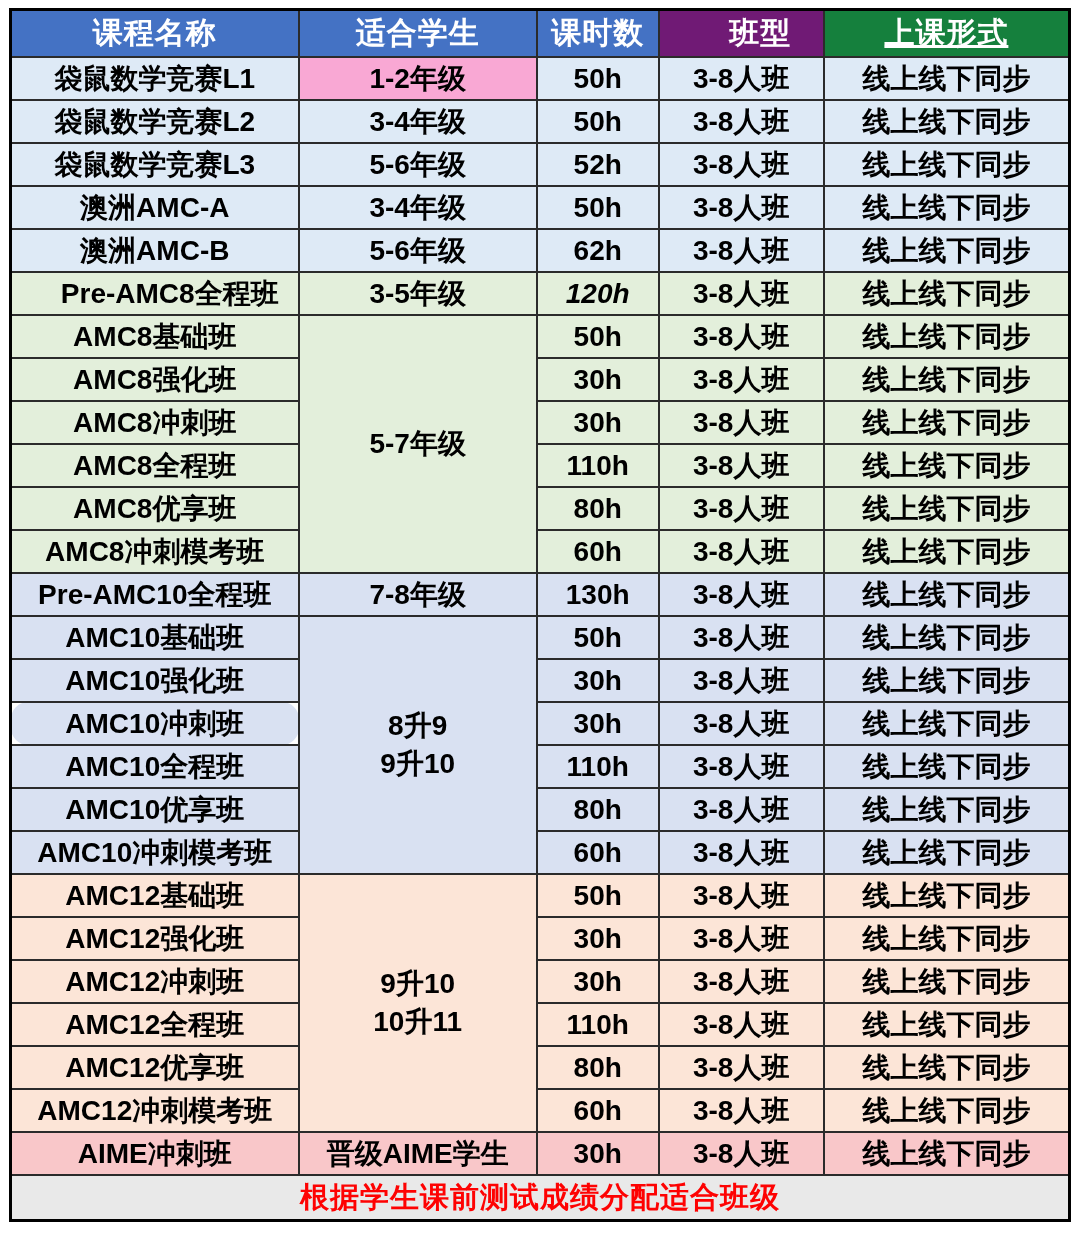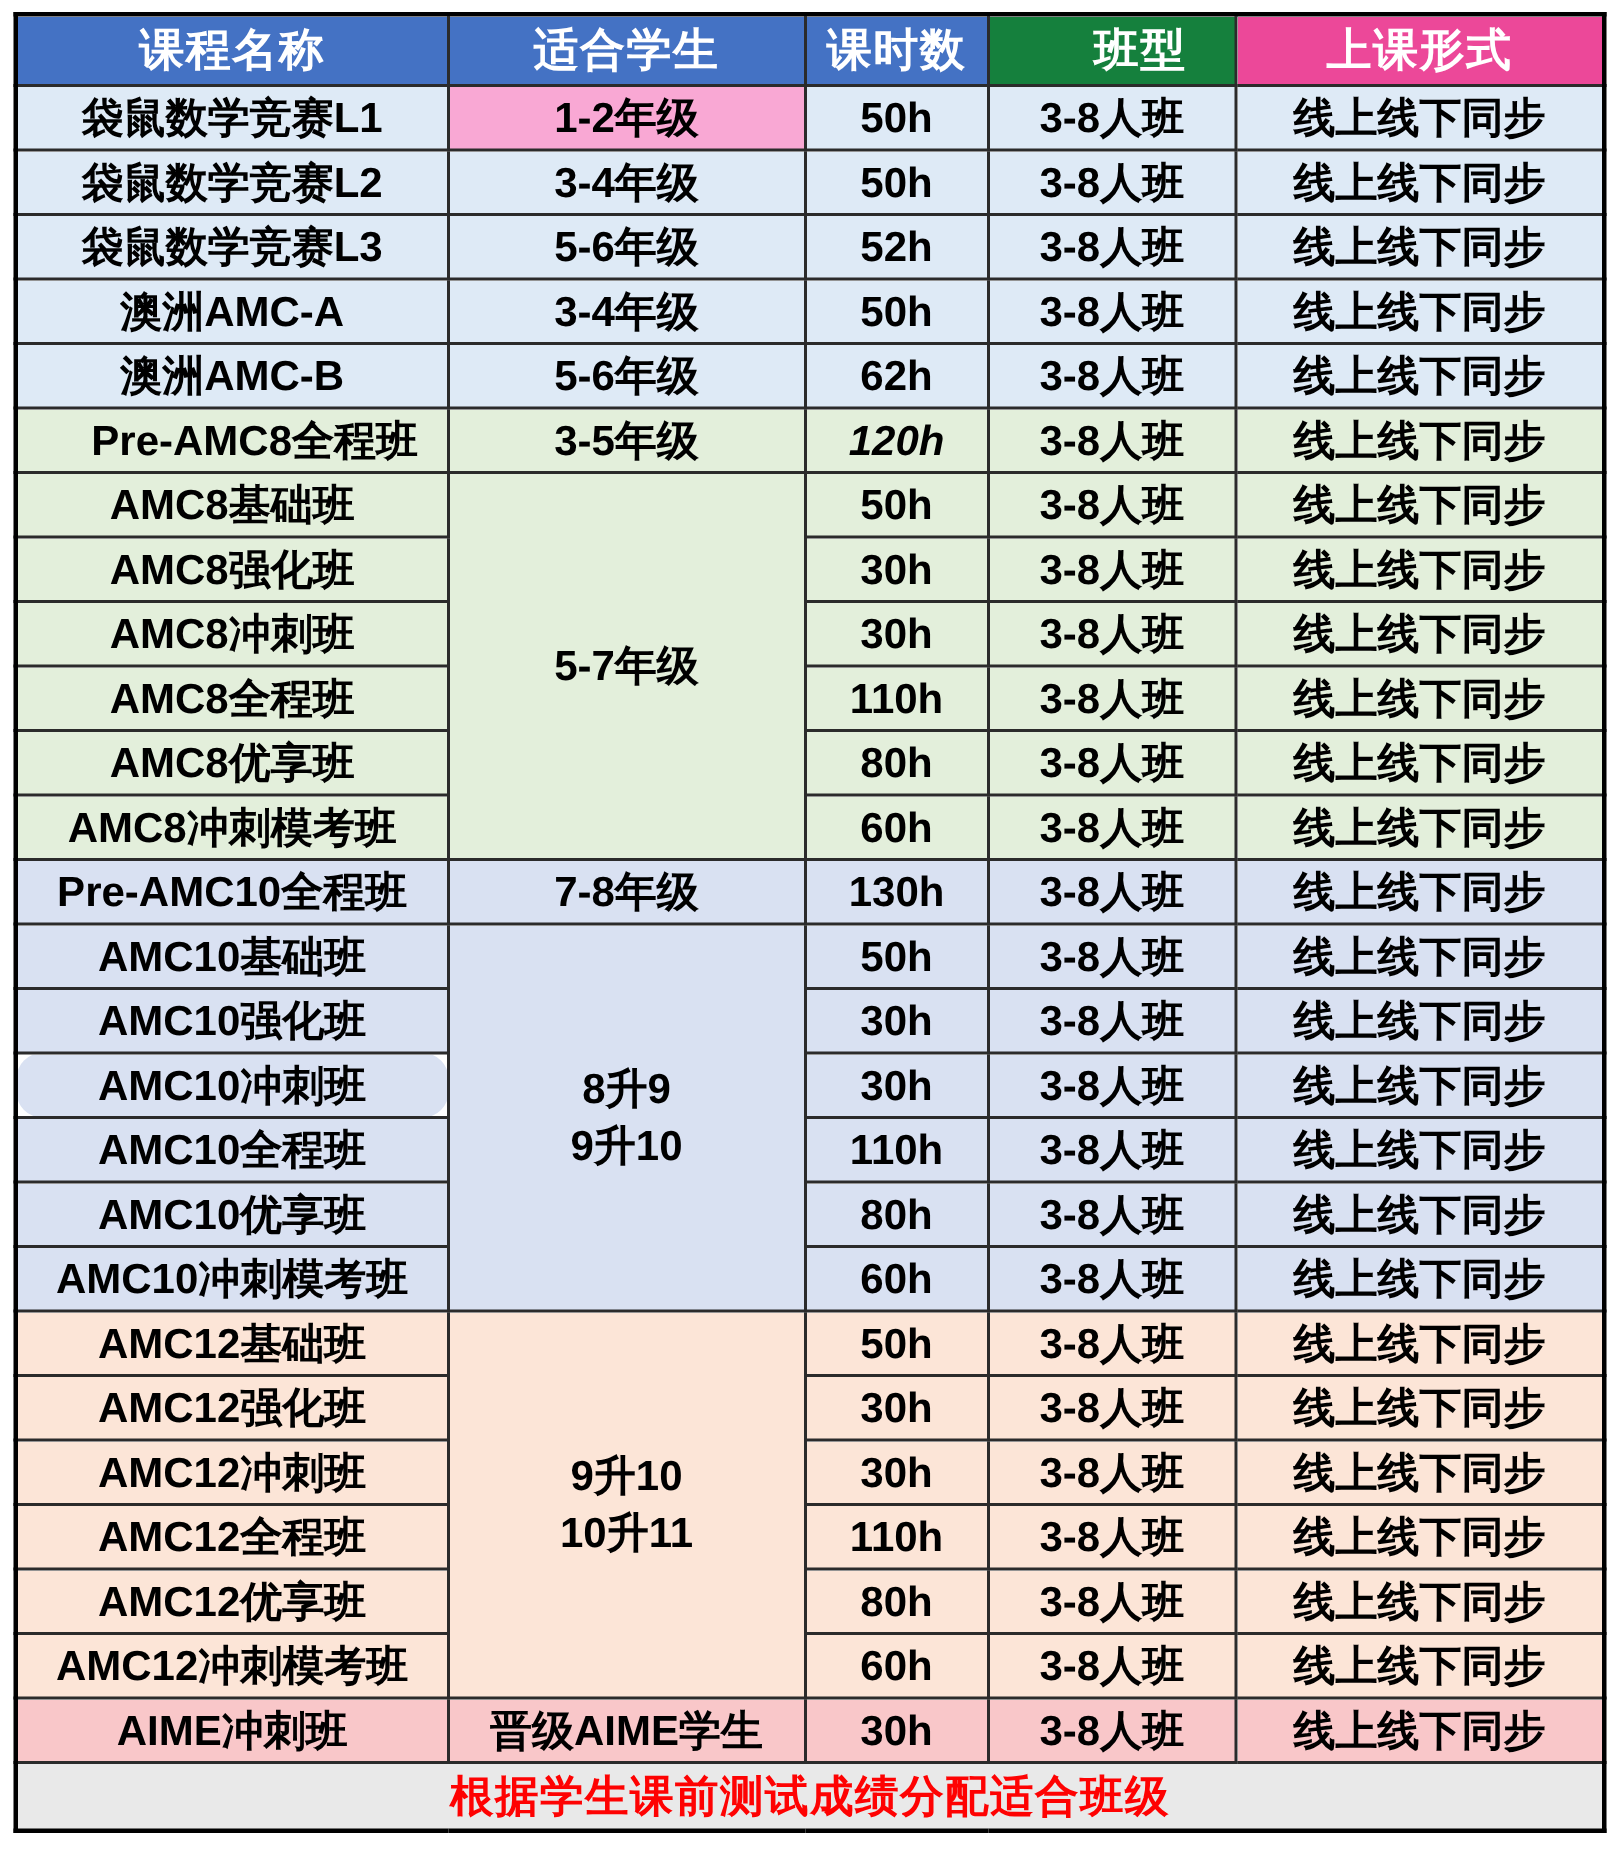--- a/index.html
+++ b/index.html
@@ -60,22 +60,22 @@
       <col style="width:22.5%">
       <col style="width:11.5%">
       <col style="width:15.6%">
       <col style="width:23.2%">
     </colgroup>
     <thead>
       <tr>
         <th style="background: rgb(68, 114, 196); color: rgb(255, 255, 255);">课程名称</th>
         <th style="background: rgb(68, 114, 196); color: rgb(255, 255, 255);">适合学生</th>
         <th style="background: rgb(68, 114, 196); color: rgb(255, 255, 255);">课时数</th>
-        <th style="background: #15803d; color: rgb(255, 255, 255); padding-left: 40px;">班型</th>
-        <th style="background: #ec4899; color: rgb(255, 255, 255);">上课形式</th>
+        <th style="background: #701a75; color: rgb(255, 255, 255); padding-left: 40px;">班型</th>
+        <th style="background: #15803d; color: rgb(255, 255, 255); text-decoration: underline;">上课形式</th>
       </tr>
     </thead>
     <tbody id="table-body">
         <tr>
           <td style="background: rgb(222, 234, 246);">袋鼠数学竞赛L1</td>
           <td style="background: #f9a8d4;">1-2年级</td>
           <td style="background: rgb(222, 234, 246);">50h</td>
           <td style="background: rgb(222, 234, 246);">3-8人班</td>
           <td style="background: rgb(222, 234, 246);">线上线下同步</td>
         </tr>

